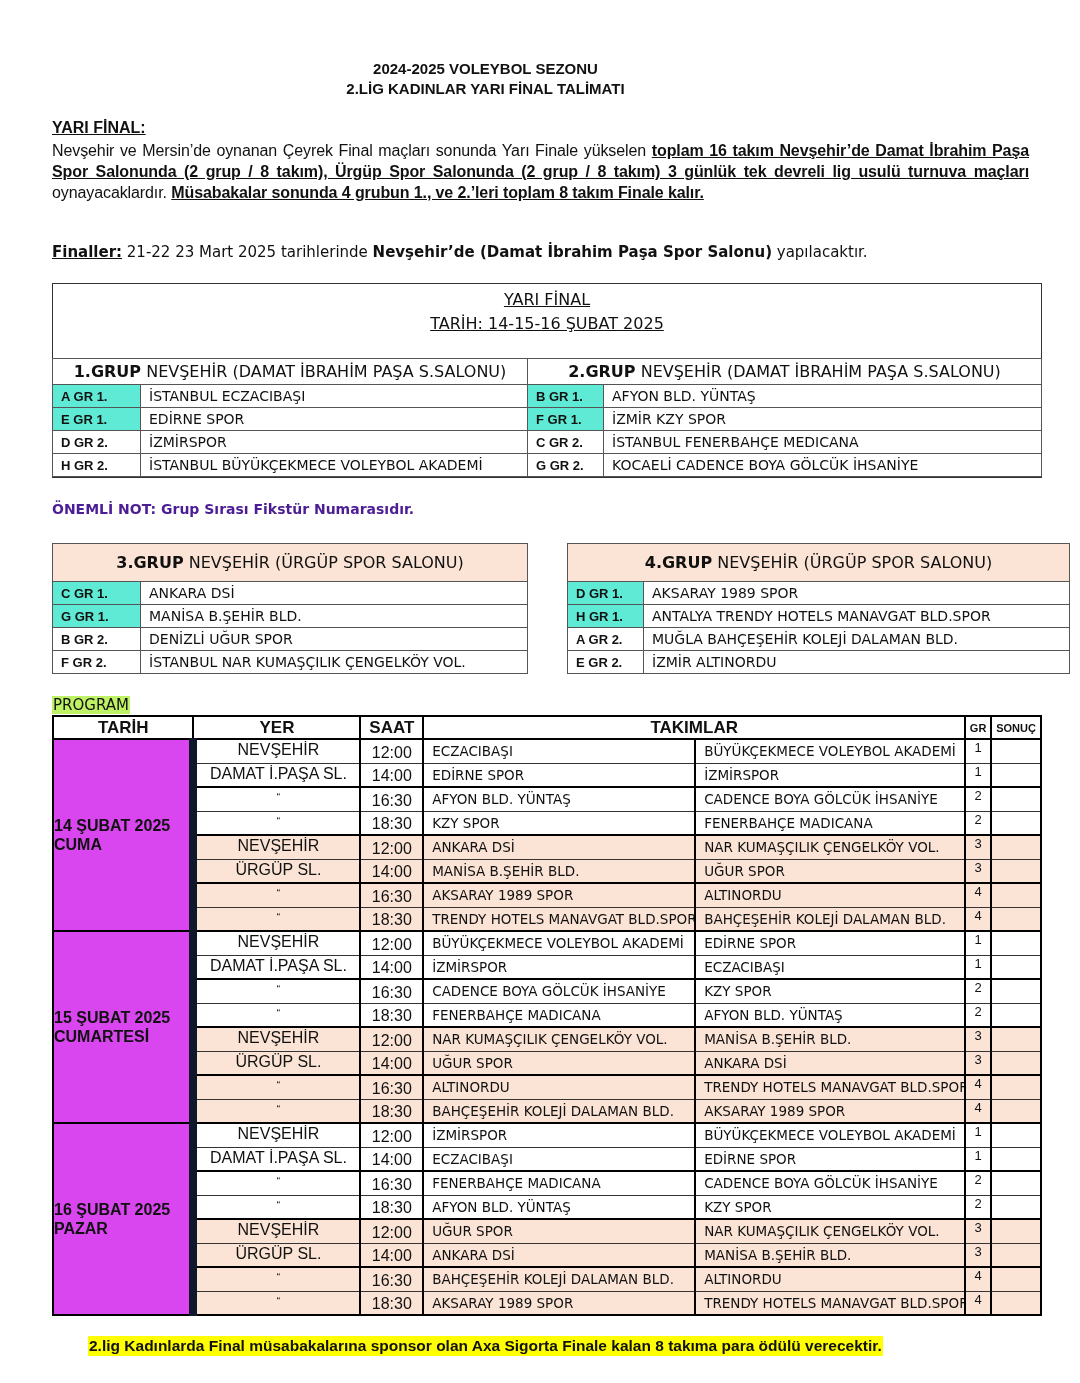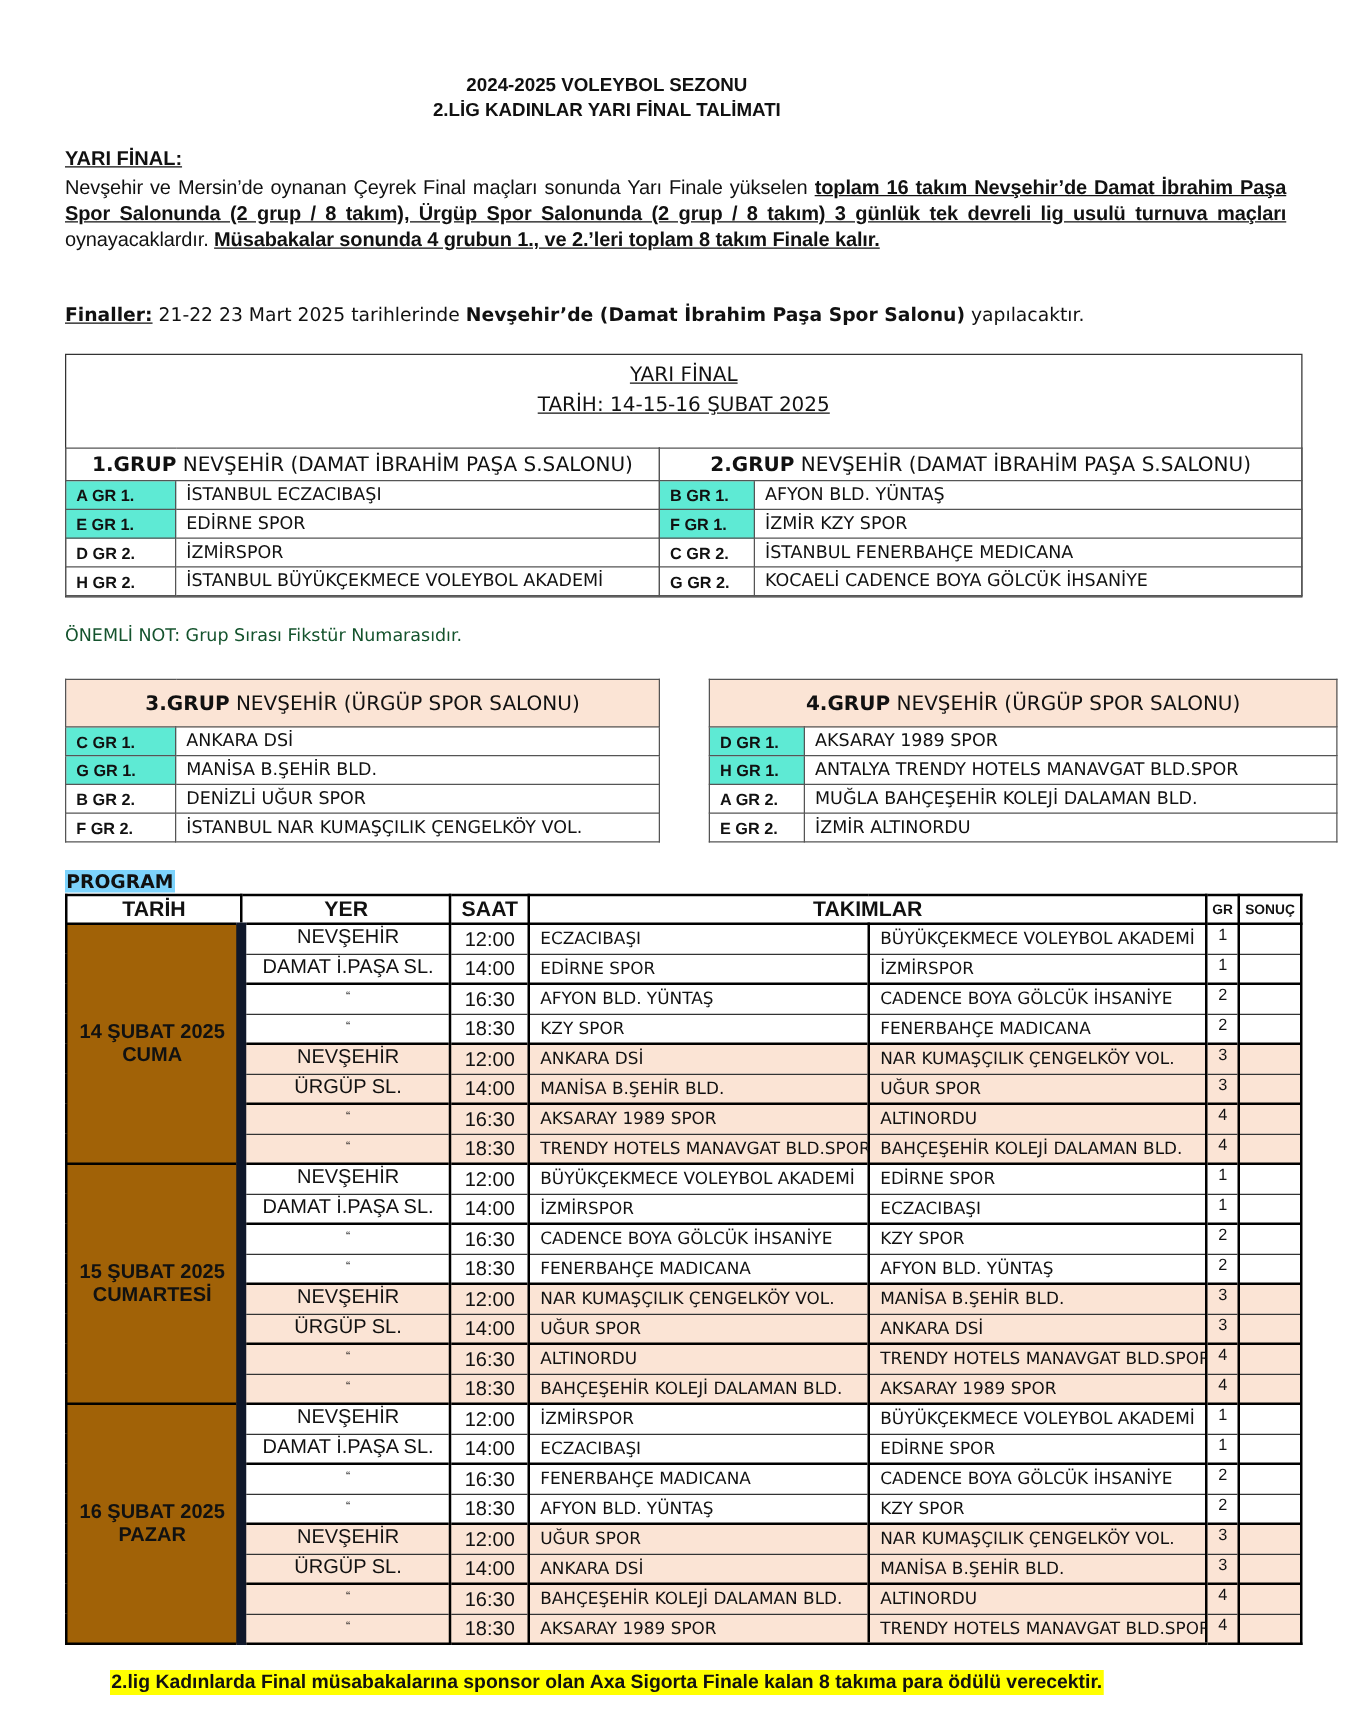--- a/index.html
+++ b/index.html
@@ -21,29 +21,29 @@
   .sf-head .h1 { margin-top: 4px; }
   .grp { position: absolute; border-collapse: collapse; font-family: "DejaVu Sans", sans-serif; border-radius: 28px; }
   .grp td, .grp th { border: 1px solid #555; padding: 0 8px; height: 23px; font-size: 14px; white-space: nowrap; }
   .grp th { font-weight: normal; font-size: 16px; height: 26px; text-align: center; }
   .grp th b { font-weight: bold; }
   .grp td.code { font-family: "Liberation Sans", sans-serif; font-weight: bold; font-size: 13px; width: 88px; text-align: left; }
   .grp td.code.c2 { width: 76px; }
   .grp td.shade { background: #5eead4; }
   .peach { background: #fbe4d5; }
 
-  .note { position: absolute; left: 52px; top: 501px; color: #14532d; font-weight: normal; font-size: 14px; font-family: "DejaVu Sans", sans-serif; }
-
-  .prog-label { position: absolute; left: 52px; top: 696px; background: #7dd3fc; font-weight: bold; font-size: 15px; font-family: "DejaVu Sans", sans-serif; padding: 0 1px; line-height: 18px; }
+  .note { position: absolute; left: 52px; top: 501px; color: #4c1d95; font-weight: bold; font-size: 14px; font-family: "DejaVu Sans", sans-serif; }
+
+  .prog-label { position: absolute; left: 52px; top: 696px; background: #bef264; font-weight: normal; font-size: 15px; font-family: "DejaVu Sans", sans-serif; padding: 0 1px; line-height: 18px; }
 
   table.prog { position: absolute; left: 52px; top: 715px; border-collapse: collapse; width: 990px; }
   table.prog td, table.prog th { border: 1px solid #333; padding: 0; height: 24px; font-size: 15px; }
   table.prog th { border: 2px solid #000; font-weight: bold; font-size: 17px; height: 23px; }
   table.prog th.small { font-size: 11px; }
-  table.prog td.date { border: 2px solid #000; text-align: center; font-weight: bold; font-size: 16px; line-height: 19px; background: #a16207; }
+  table.prog td.date { border: 2px solid #000; font-weight: bold; font-size: 16px; line-height: 19px; background: #d946ef; }
   table.prog td.yer { text-align: center; font-size: 16px; vertical-align: top; line-height: 20px; border-left: 8px solid #0f172a; border-right: 2px solid #000; }
   table.prog td.saat { text-align: center; font-size: 16px; border-left: 2px solid #000; border-right: 2px solid #000; vertical-align: bottom; line-height: 21px; }
   table.prog td.team { padding-left: 8px; font-family: "DejaVu Sans", sans-serif; font-size: 13.5px; white-space: nowrap; overflow: hidden; max-width: 270px; }
   table.prog td.team2 { border-left: 2px solid #000; }
   table.prog td.gr { text-align: center; font-size: 13px; border-left: 2px solid #000; border-right: 2px solid #000; vertical-align: top; }
   table.prog td.res { border-right: 2px solid #000; }
   table.prog tr.pair-top td.yer, table.prog tr.pair-top td.saat, table.prog tr.pair-top td.team, table.prog tr.pair-top td.gr, table.prog tr.pair-top td.res { border-top: 2px solid #000; }
   table.prog tr.last td { border-bottom: 2px solid #000; }
 
   .footer { position: absolute; left: 88px; top: 1336px; background: #ffff00; font-weight: bold; font-size: 15.5px; line-height: 20px; padding: 0 1px; }

